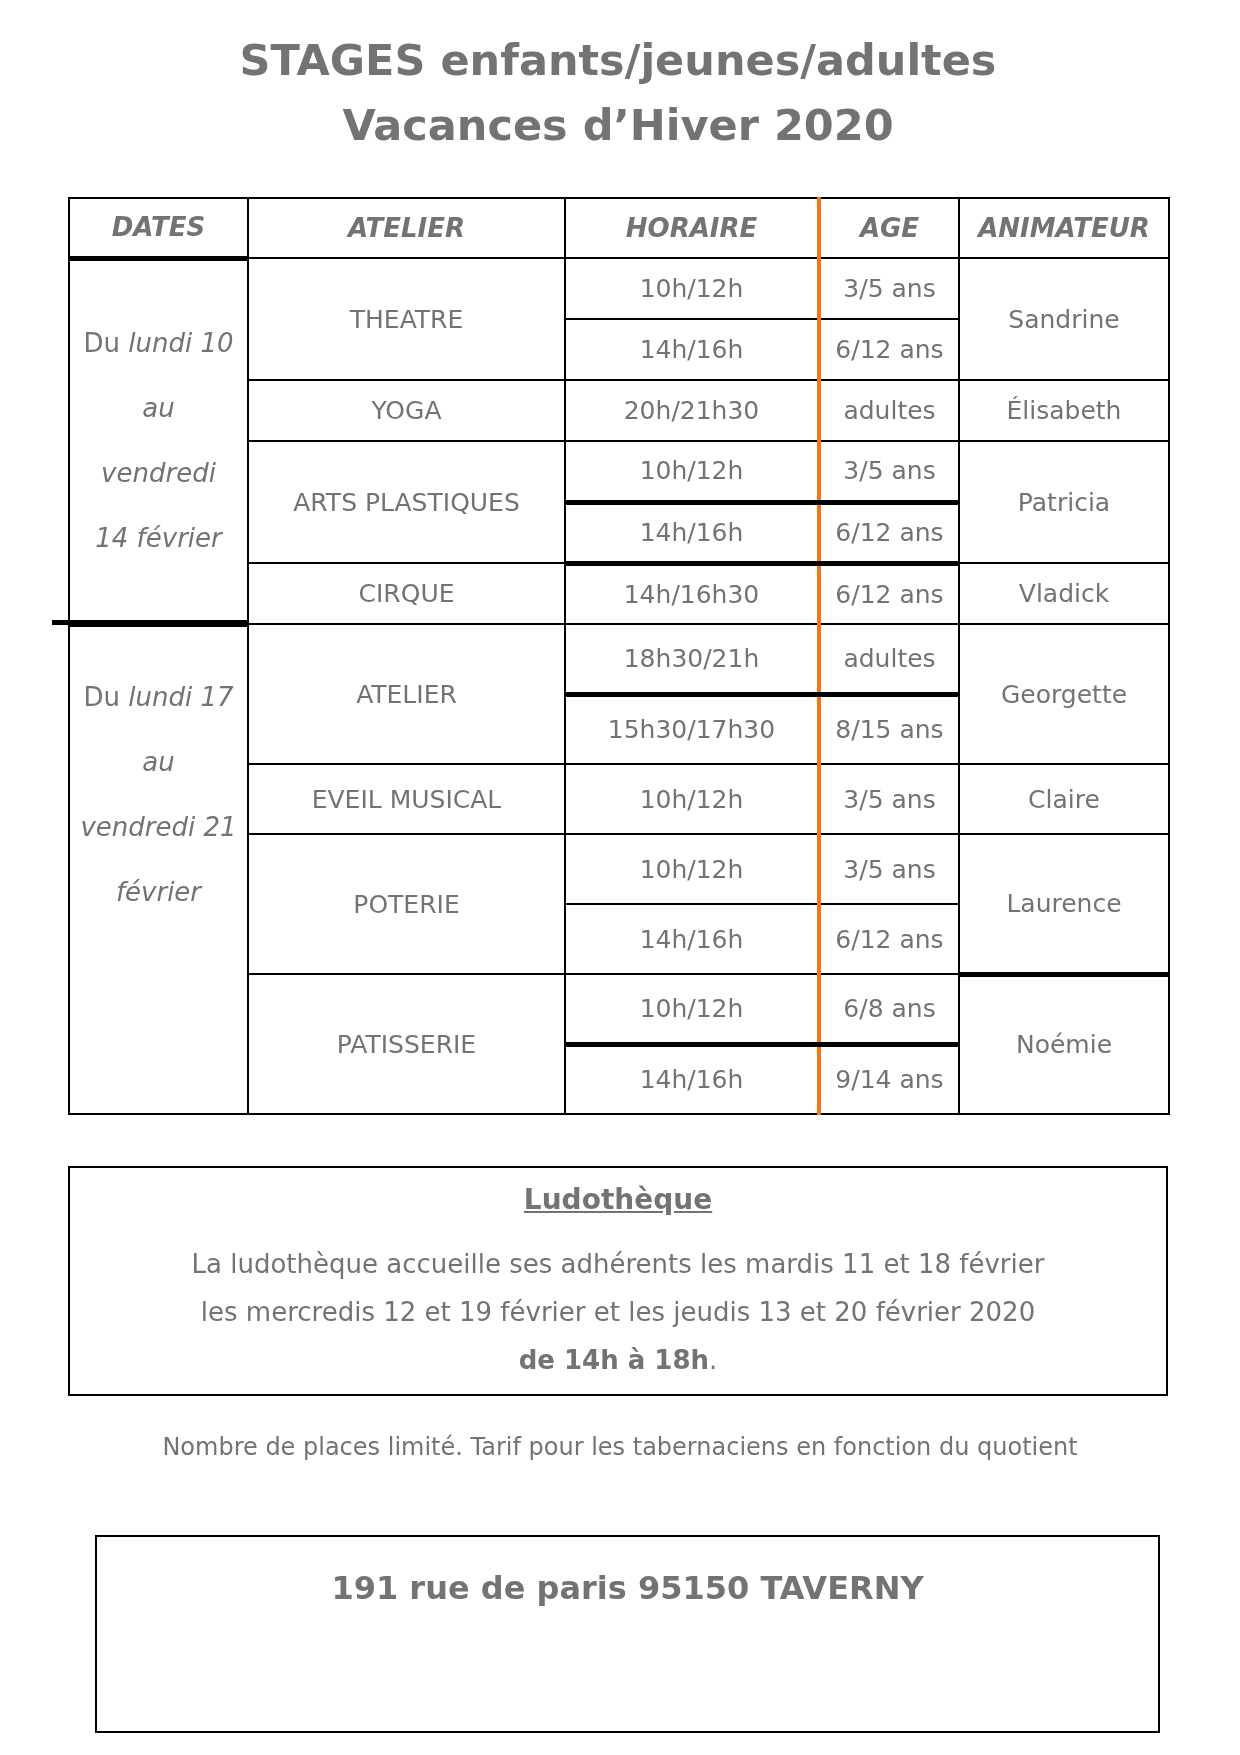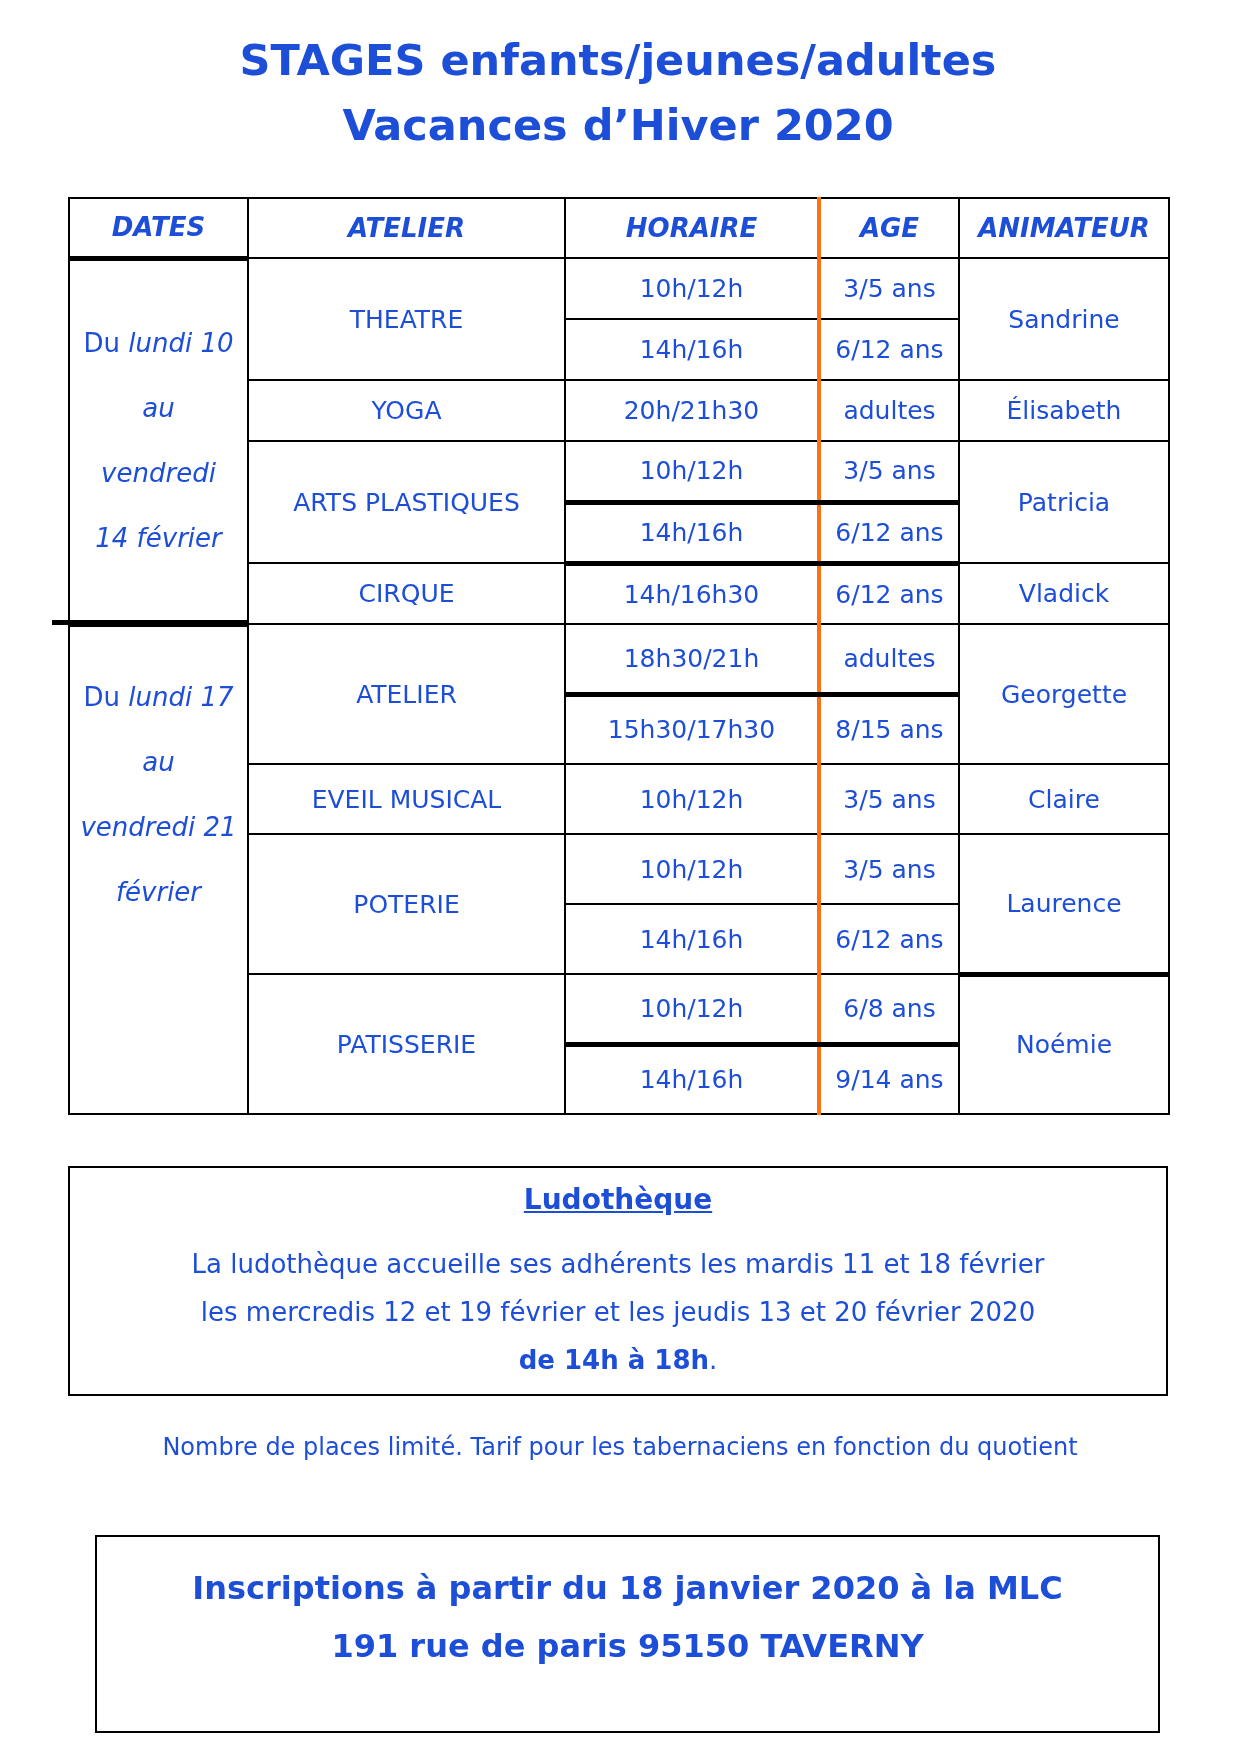--- a/index.html
+++ b/index.html
@@ -1,19 +1,19 @@
 <!DOCTYPE html>
 <html><head>
 <meta charset="utf-8">
 <style>
   * { margin:0; padding:0; box-sizing:border-box; }
   html, body { background:#ffffff; }
   .page {
     position:relative; width:1240px; height:1755px;
-    background:#ffffff; color:#1d4ed8;
+    background:#ffffff; color:#737373;
     font-family:"DejaVu Sans", sans-serif;
     overflow:hidden;
   }
   .title-block {
     position:absolute; top:28px; left:0; width:1236px;
     text-align:center; font-weight:bold; font-size:43px; line-height:65px;
   }
   
   .stages-table {
     position:absolute; top:197px; left:68px; width:1100px;
@@ -193,18 +193,17 @@
         <div><span class="bd">de 14h à 18h</span><span>.</span></div>
       </div>
   </div>
 
   <div class="note" id="note">
       <div class="note-line"><span>Nombre de places limité. Tarif pour les tabernaciens en fonction du quotient</span></div>
     </div>
 
   <div class="inscriptions-box">
     <div class="inner">
-      <div>Inscriptions à partir du 18 janvier 2020 à la MLC</div>
       <div>191 rue de paris 95150 TAVERNY</div>
     </div>
   </div>
 
 </div>
 
 </body></html>

